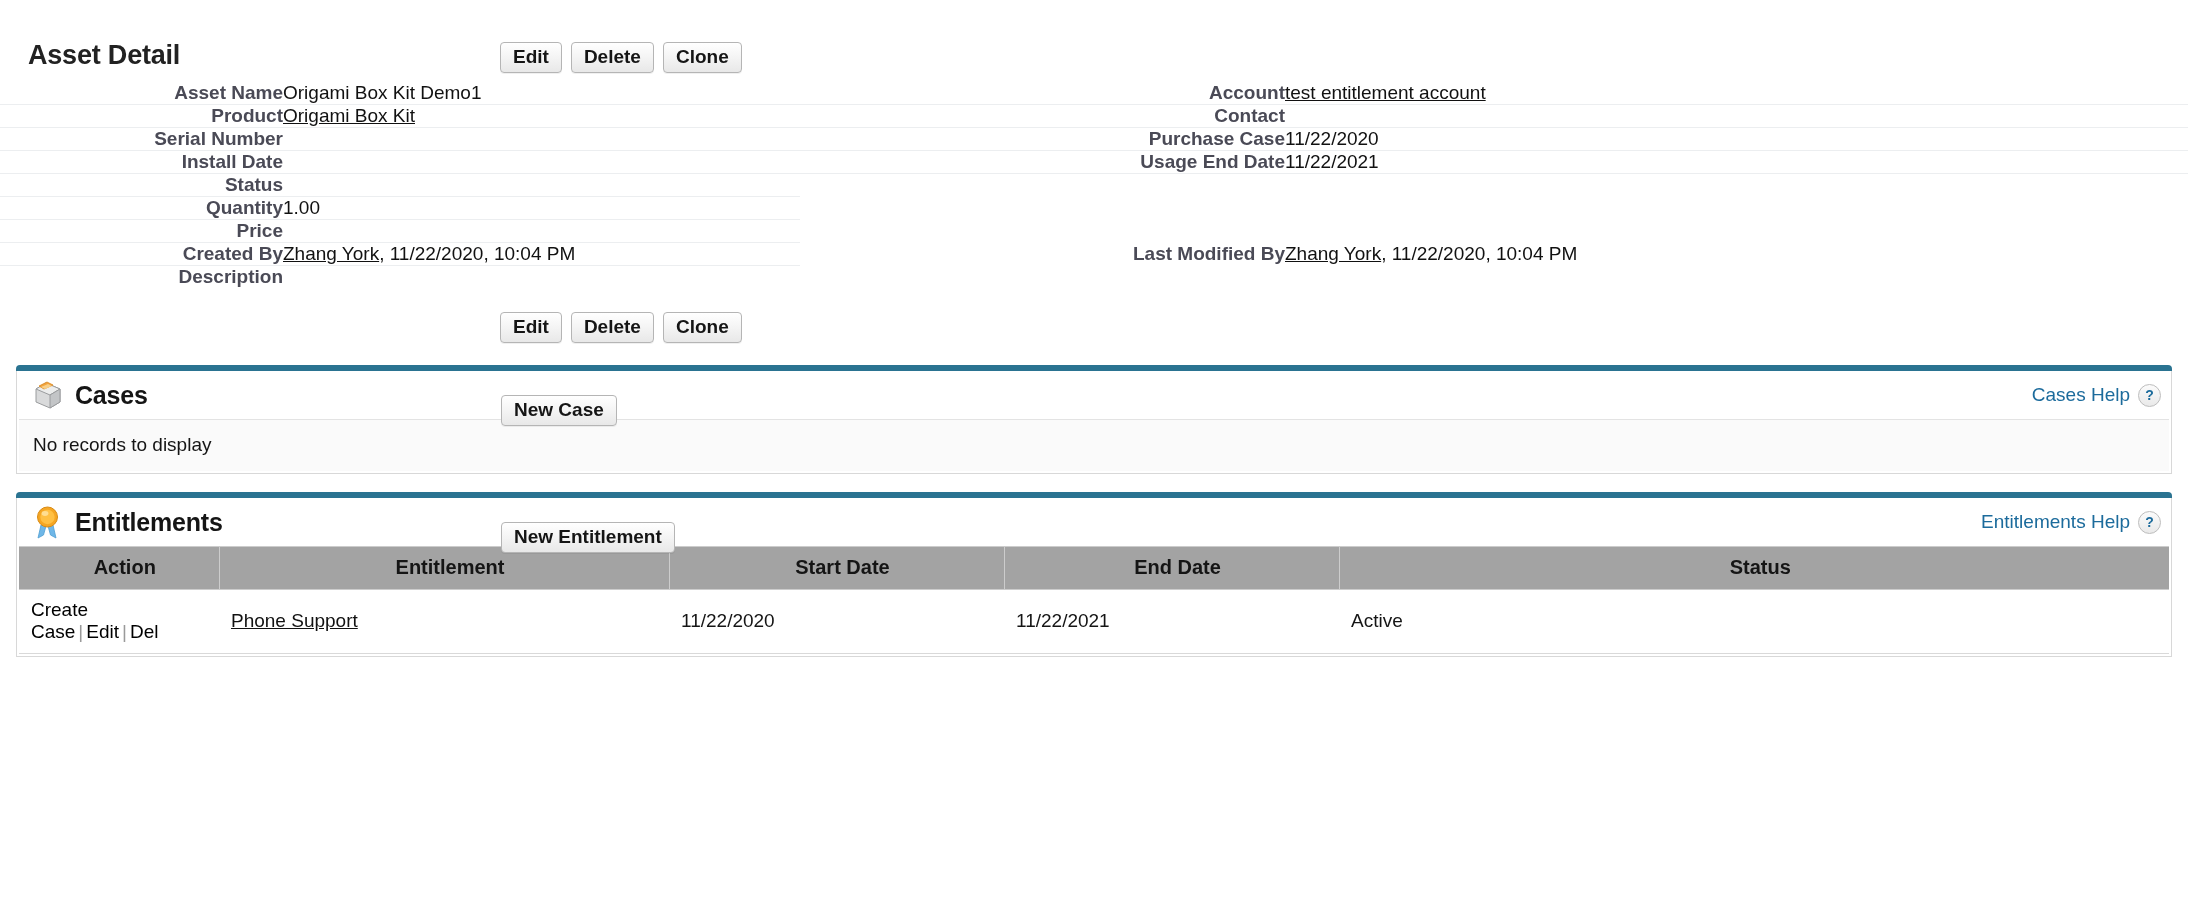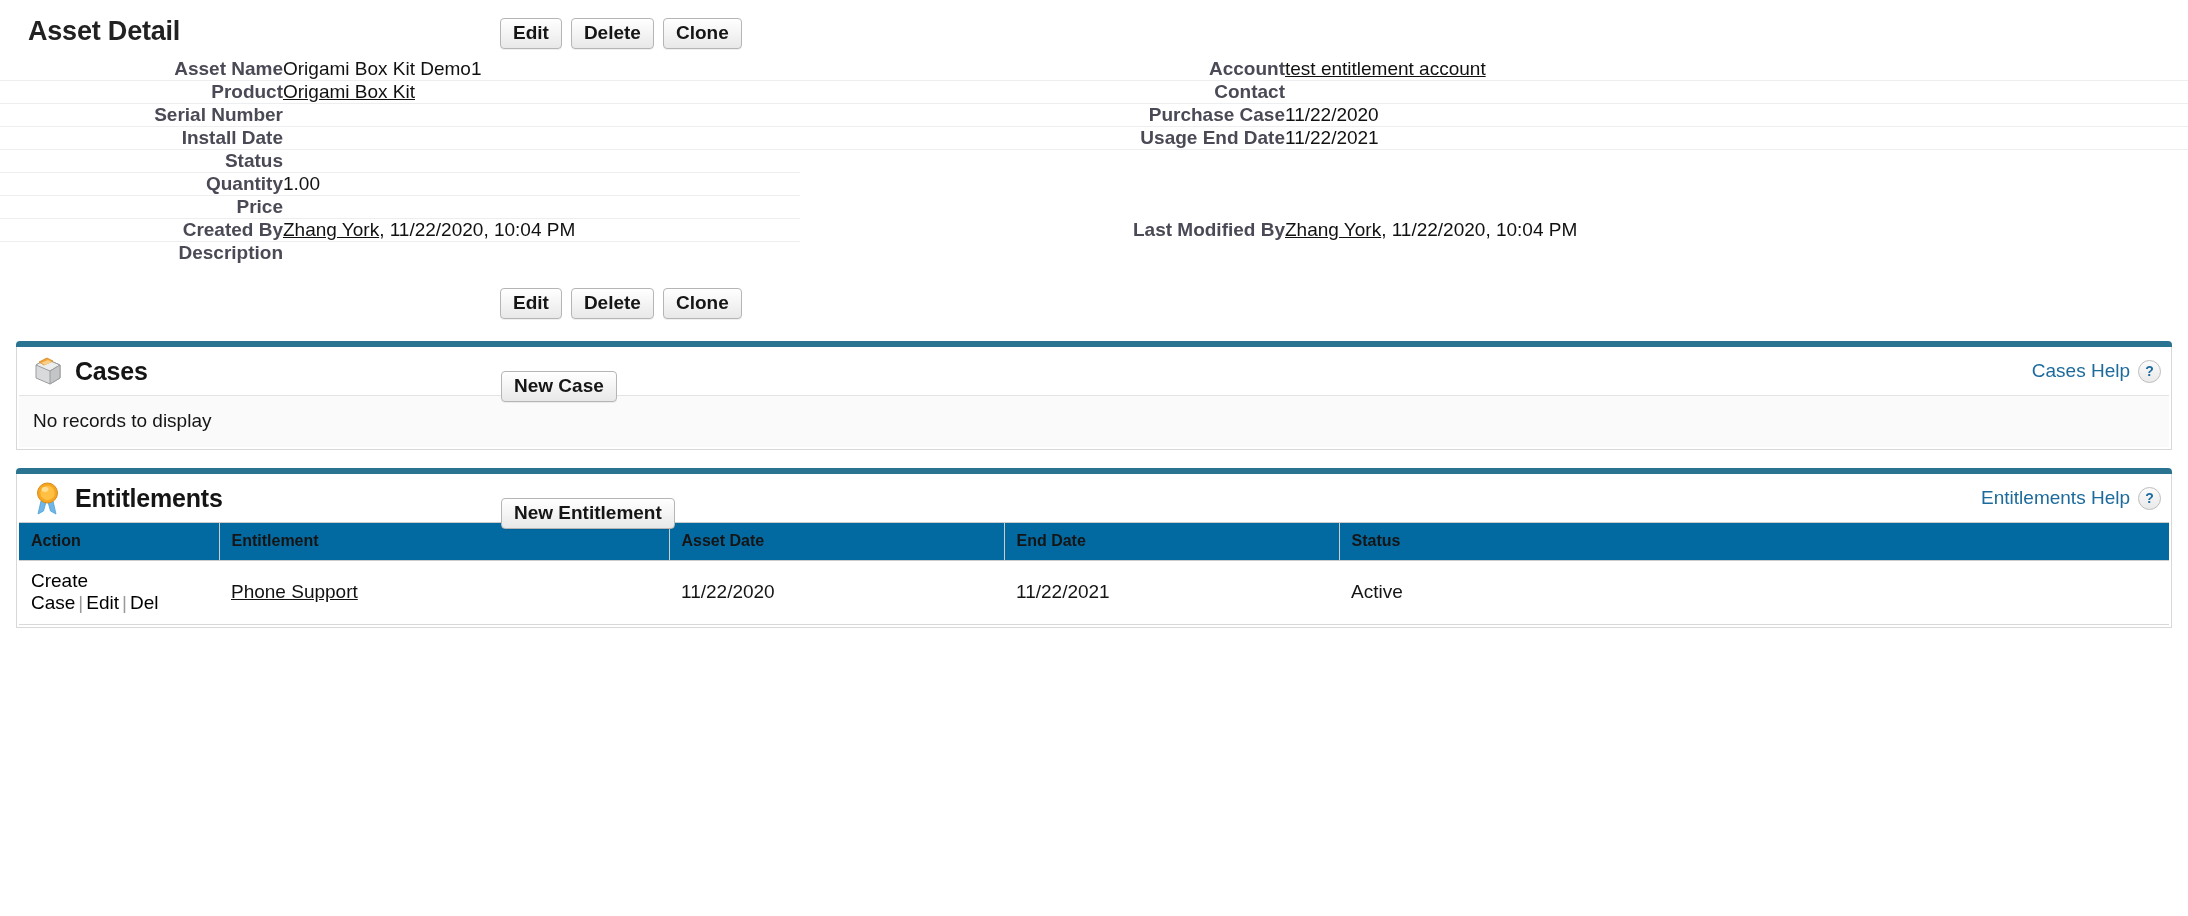--- a/index.html
+++ b/index.html
@@ -30,20 +30,21 @@
     line-height: 1.15;
     cursor: pointer;
     box-shadow: 0 1px 0 rgba(0,0,0,0.06);
     white-space: nowrap;
   }
 
   
   .title-row {
     position: relative;
     height: 58px;
+    margin-top: 24px;
   }
   .page-title {
     position: absolute;
     left: 28px;
     top: 16px;
     font-size: 27px;
     font-weight: bold;
     color: #222222;
     letter-spacing: -0.2px;
   }
@@ -189,26 +190,26 @@
   }
 
   
   .rel-table {
     width: calc(100% - 4px);
     margin: 0 2px 2px 2px;
     border-collapse: collapse;
     table-layout: fixed;
   }
   .rel-table th {
-    background: #0369a1;
+    background: #a3a3a3;
     border-top: 1px solid #ccc;
     border-bottom: 1px solid #ccc;
     border-right: 1px solid #ccc;
-    text-align: left;
-    font-size: 16px;
+    text-align: center;
+    font-size: 20px;
     font-weight: bold;
     color: #151515;
     padding: 9px 0 10px 12px;
   }
   .rel-table th:last-child { border-right: none; }
   .rel-table td {
     border-bottom: 1px solid #d9d9d9;
     padding: 9px 0 10px 12px;
     font-size: 19px;
     color: #151515;
@@ -372,21 +373,21 @@
         <col style="width:200px">
           <col style="width:450px">
           <col style="width:335px">
           <col style="width:335px">
           <col>
       </colgroup>
       <thead>
           <tr id="ent-head">
             <th>Action</th>
             <th>Entitlement</th>
-            <th>Asset Date</th>
+            <th>Start Date</th>
             <th>End Date</th>
             <th>Status</th>
           </tr>
         </thead>
       <tbody id="ent-body">
           <tr>
             <td><a class="act" href="#">Create Case</a><span class="sep">|</span><a class="act" href="#">Edit</a><span class="sep">|</span><a class="act" href="#">Del</a></td>
             <td><a class="reclink" href="#">Phone Support</a></td>
             <td>11/22/2020</td>
             <td>11/22/2021</td>

